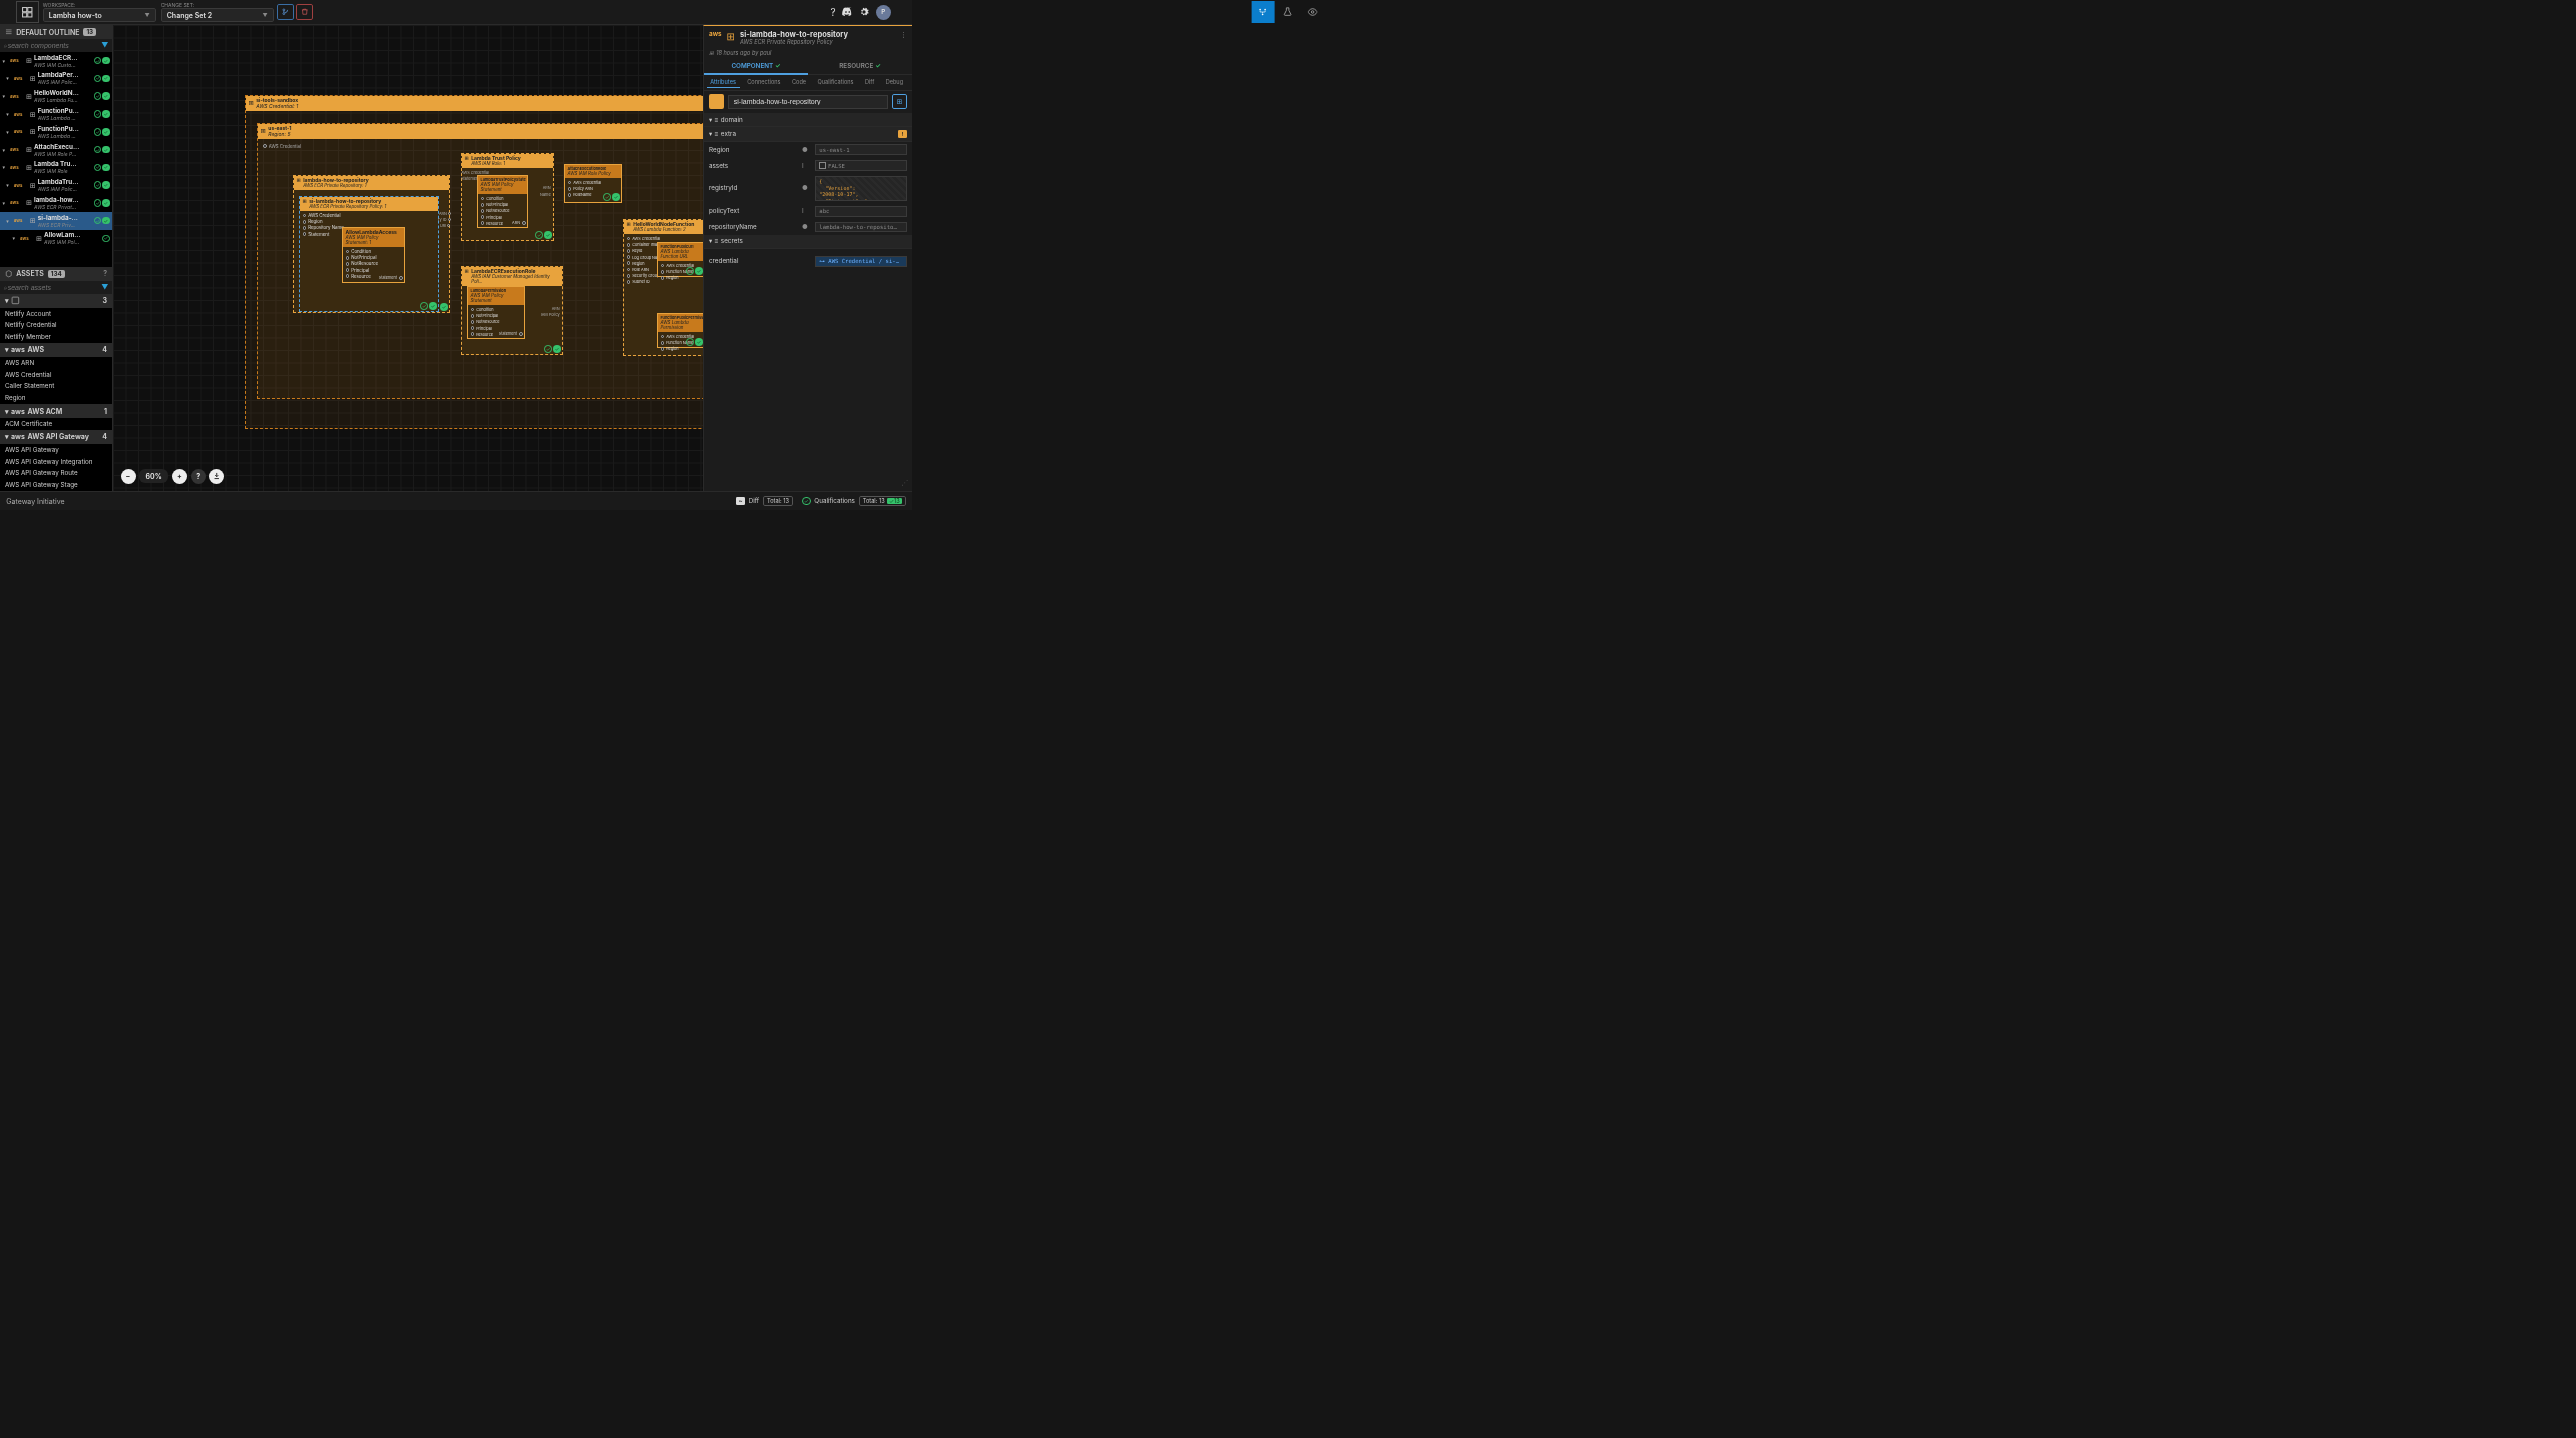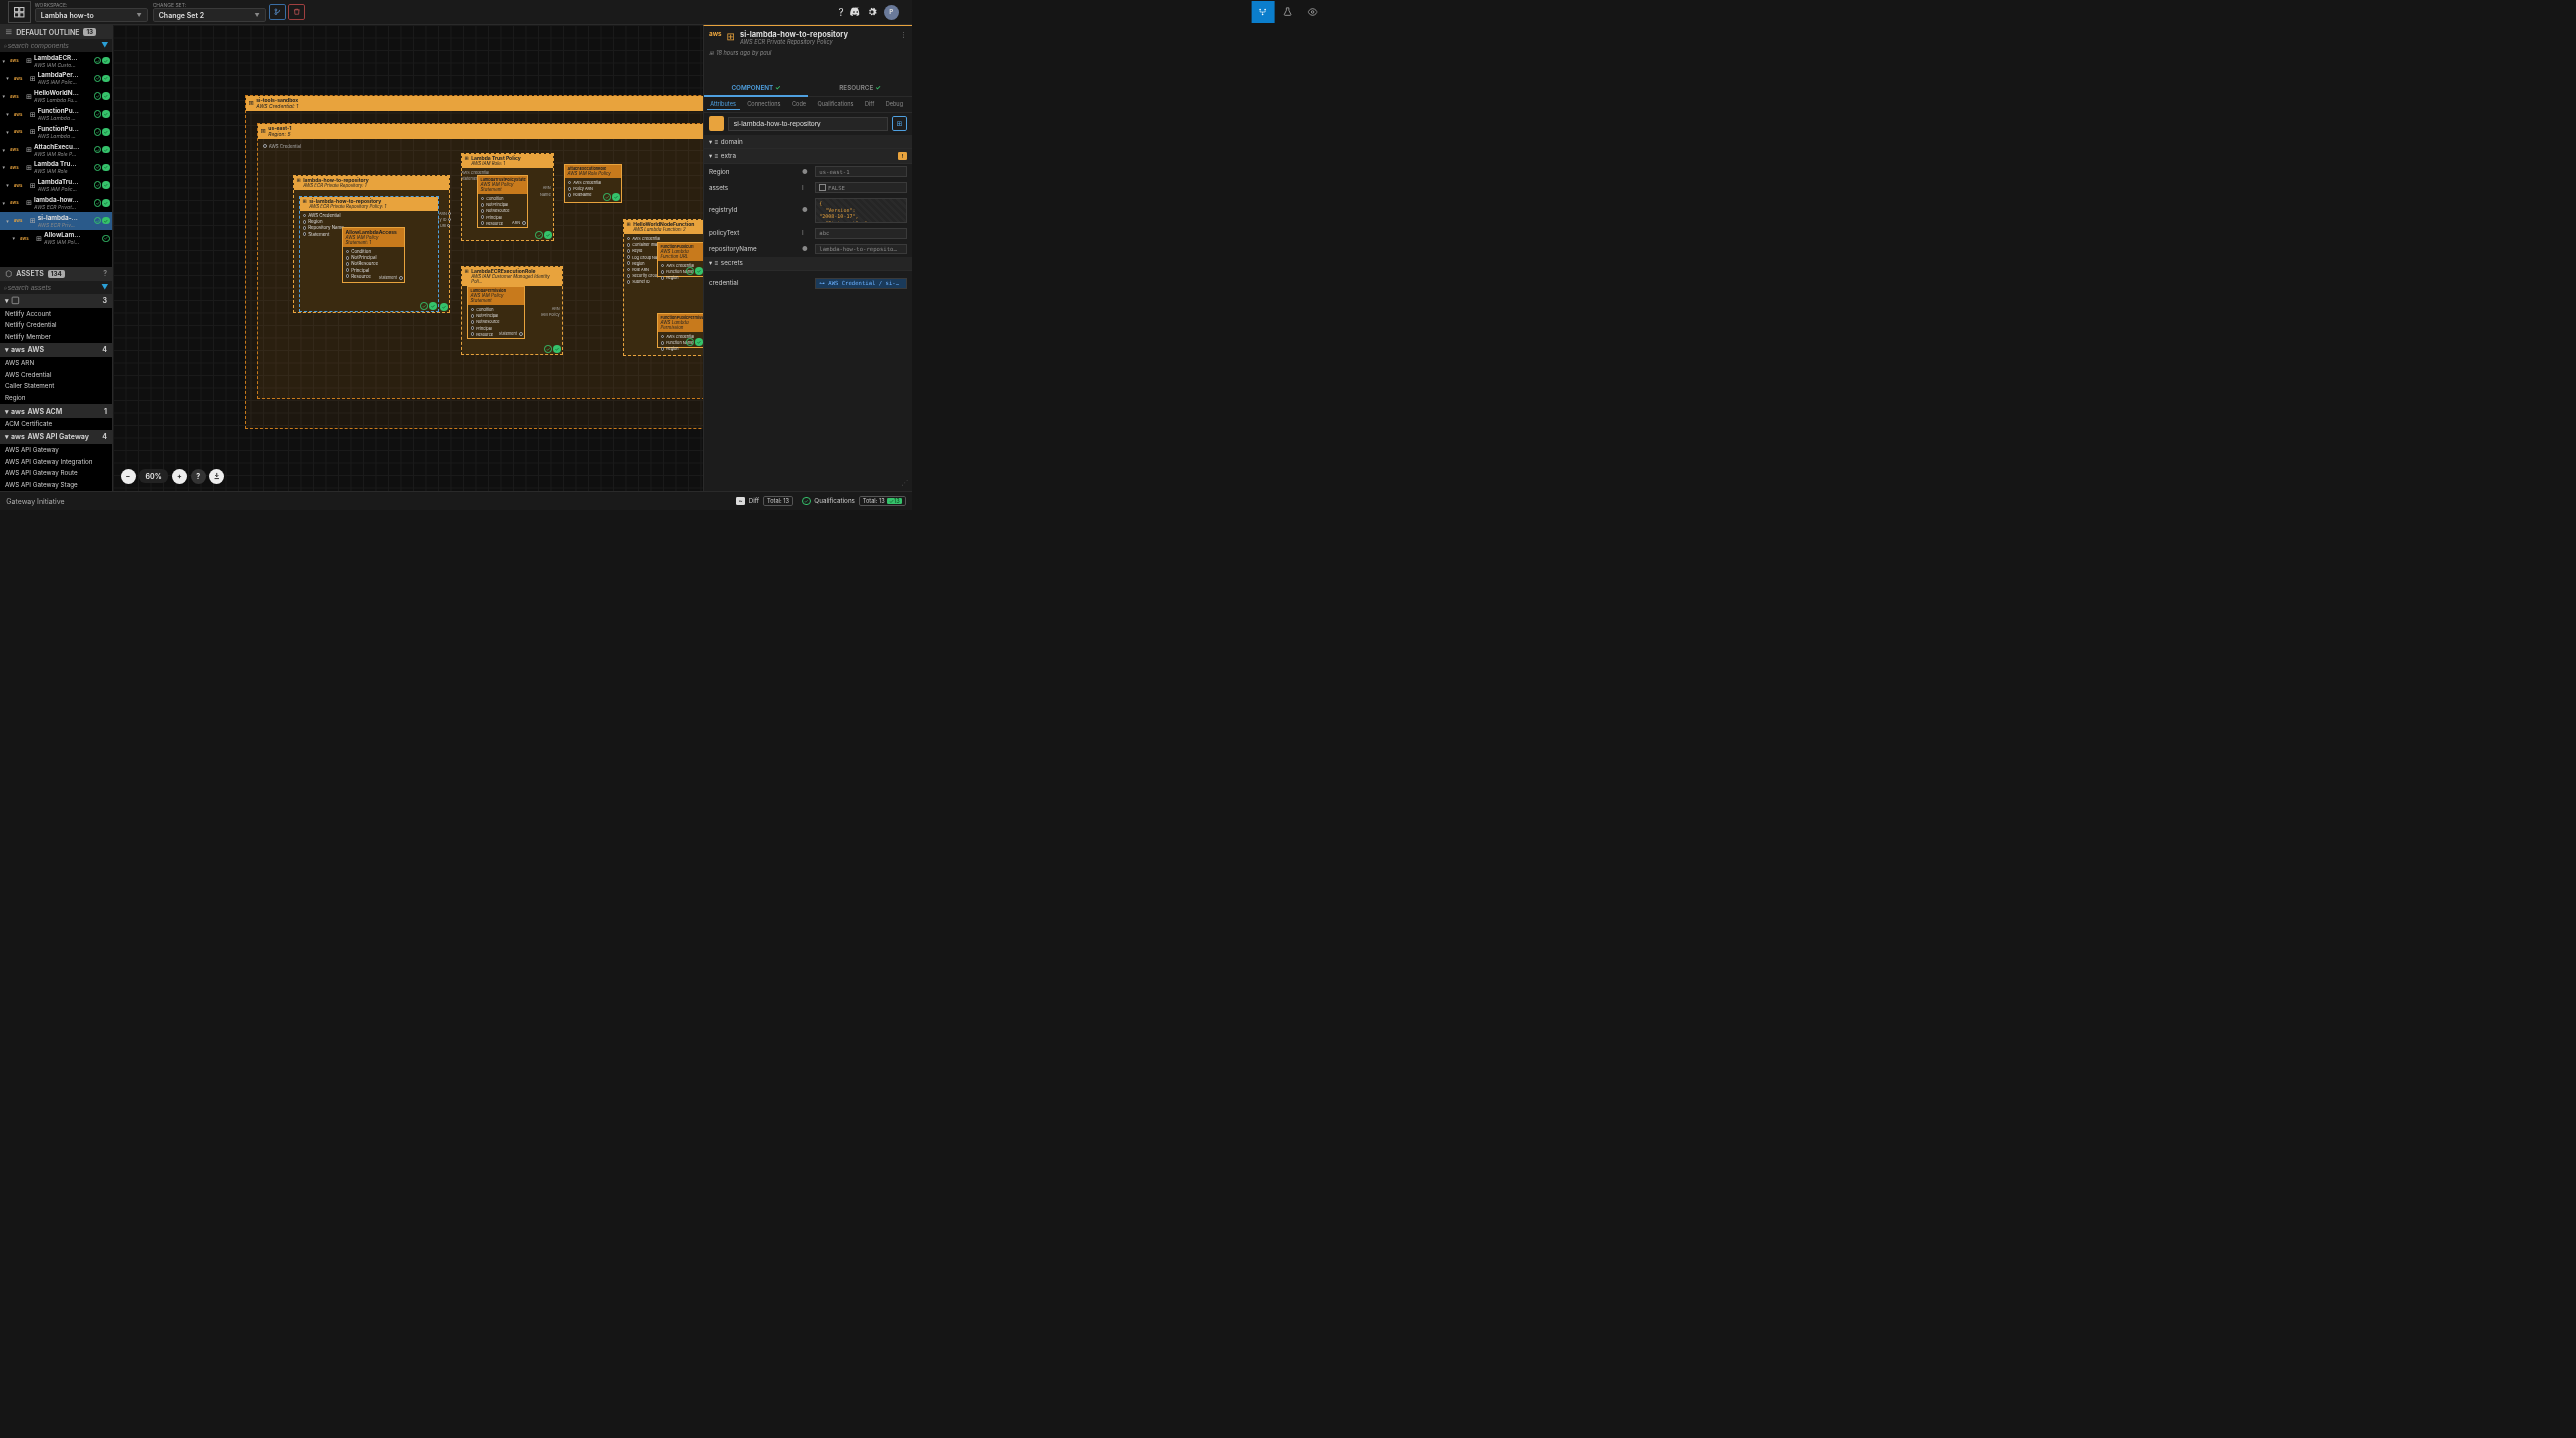--- a/index.html
+++ b/index.html
@@ -11,21 +11,21 @@
   overflow: hidden;
   width: 912px;
   height: 510px;
 }
 .topbar {
   display: flex;
   align-items: center;
   height: 25px;
   background: #1a1a1a;
   border-bottom: 0.6px solid #2a2a2a;
-  padding: 0 7px;
+  padding: 0 15px;
 }
 .logo {
   width: 22.6px;
   height: 22.6px;
   display: flex;
   align-items: center;
   justify-content: center;
   border: 0.6px solid #444;
   margin: 1.3px;
 }
@@ -360,21 +360,20 @@
   font-size: 5.6px;
   font-style: italic;
   color: #888;
   display: flex;
   align-items: center;
   gap: 2.5px;
 }
 .rp-tabs {
   display: flex;
   border-bottom: 0.6px solid #2a2a2a;
-  margin-top: 22px;
 }
 .rp-tab {
   flex: 1;
   text-align: center;
   padding: 3.8px 0;
   font-size: 6.3px;
   font-weight: 600;
   color: #888;
   position: relative;
 }

